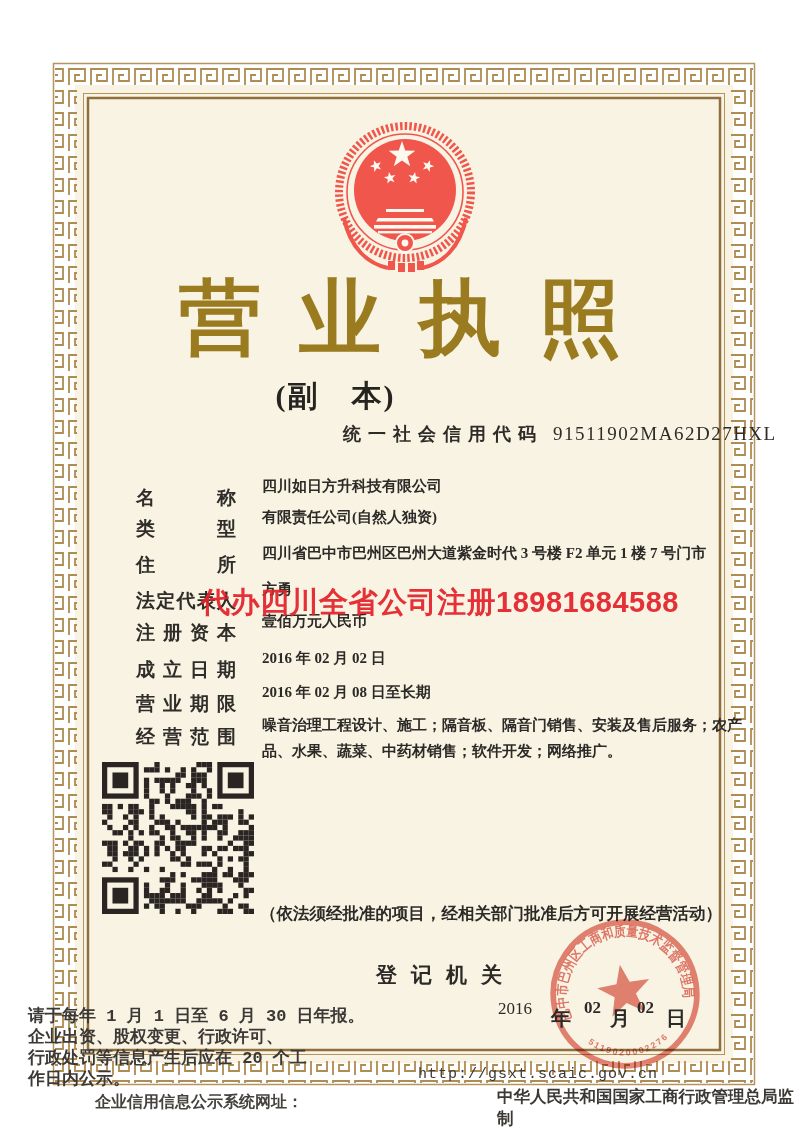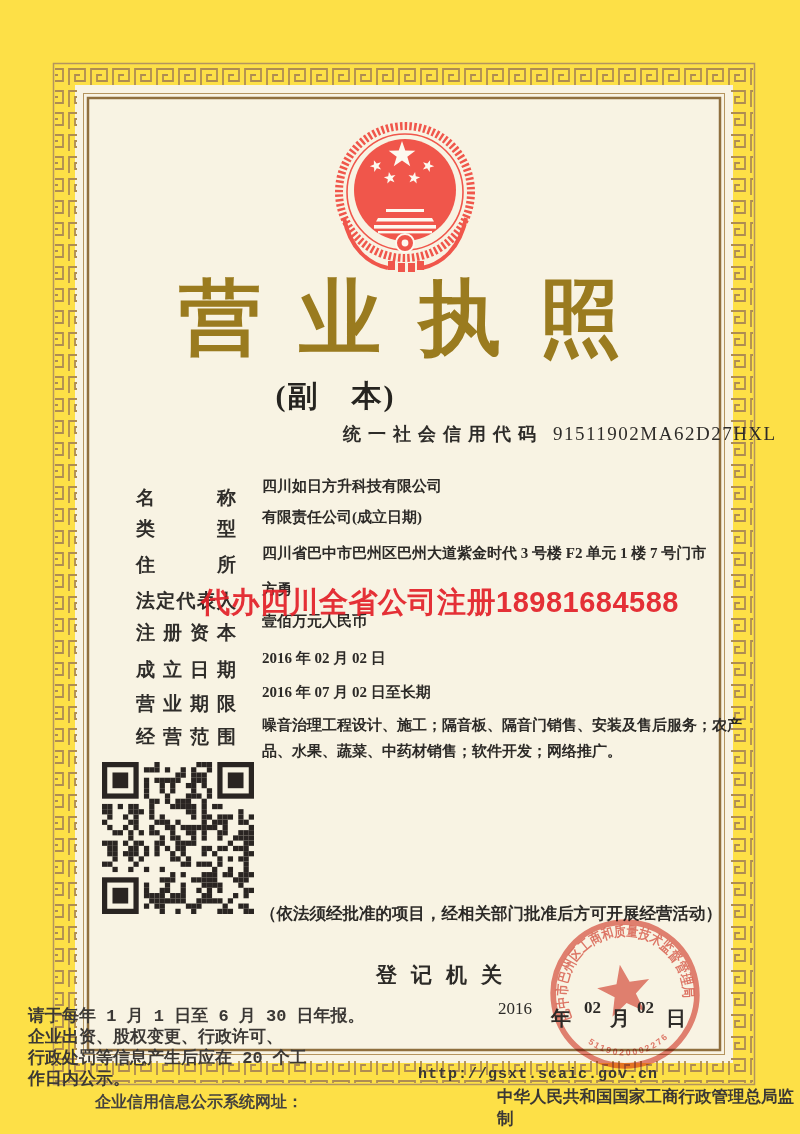--- a/index.html
+++ b/index.html
@@ -1,19 +1,19 @@
 <!DOCTYPE html>
 <html><head>
 <meta charset="utf-8">
 <style>
   html,body{margin:0;padding:0;}
   body{background:#e8e6e2;}
   .page{
     position:relative;width:800px;height:1134px;overflow:hidden;
-    background:#fde047;
+    background:#ffffff;
     font-family:"Liberation Serif","DejaVu Serif",serif;
     color:#2e2c29;
   }
   .abs{position:absolute;}
   svg{display:block;}
   
   #border-svg{position:absolute;left:0;top:0;z-index:1;pointer-events:none;}
   
   .emblem{left:330px;top:118px;z-index:2;}
   .doc-title{
@@ -60,21 +60,21 @@
   .d-mc{left:610px;top:1005px;font-size:20px;font-weight:700;}
   .d-d{left:637px;top:998px;font-size:17px;font-weight:700;}
   .d-dc{left:666px;top:1005px;font-size:20px;font-weight:700;}
   .date-part{position:absolute;z-index:6;color:#2c2a27;}
   
   .fnote{position:absolute;left:28px;z-index:7;font-family:Liberation Mono, monospace;
          font-size:17px;font-weight:600;color:#3b3835;white-space:nowrap;}
   .fn0{top:1004px;} .fn1{top:1025px;} .fn2{top:1046px;} .fn3{top:1067px;}
   .footer-url{position:absolute;left:418px;top:1066px;z-index:7;
      font-family:"Liberation Mono","DejaVu Sans Mono",monospace;
-     font-size:15px;font-weight:700;letter-spacing:1px;color:#3b3835;}
+     font-size:15px;font-weight:400;letter-spacing:1px;color:#3b3835;}
   .site-label{position:absolute;left:95px;top:1092px;z-index:2;font-size:16px;font-weight:600;color:#45423e;}
   .issuer{position:absolute;left:497px;top:1086px;z-index:2;font-size:16.5px;font-weight:600;color:#3b3835;}
 </style>
 </head>
 <body>
 
 <div class="page">
 
   <svg id="border-svg" width="800" height="1134" viewBox="0 0 800 1134">
     <defs>
@@ -137,41 +137,41 @@
     <span class="credit-label">统一社会信用代码</span>
     <span class="credit-value">91511902MA62D27HXL</span>
   </div>
 
   <div class="frow r0">
     <span class="flabel">名称</span>
     <span class="fvalue">四川如日方升科技有限公司</span>
   </div>
   <div class="frow r1">
     <span class="flabel">类型</span>
-    <span class="fvalue">有限责任公司(成立日期)</span>
+    <span class="fvalue">有限责任公司(自然人独资)</span>
   </div>
   <div class="frow r2">
     <span class="flabel">住所</span>
     <span class="fvalue">四川省巴中市巴州区巴州大道紫金时代 3 号楼 F2 单元 1 楼 7 号门市</span>
   </div>
   <div class="frow r3">
     <span class="flabel">法定代表人</span>
     <span class="fvalue">方勇</span>
   </div>
   <div class="frow r4">
     <span class="flabel">注册资本</span>
     <span class="fvalue">壹佰万元人民币</span>
   </div>
   <div class="frow r5">
     <span class="flabel">成立日期</span>
     <span class="fvalue">2016 年 02 月 02 日</span>
   </div>
   <div class="frow r6">
     <span class="flabel">营业期限</span>
-    <span class="fvalue">2016 年 07 月 02 日至长期</span>
+    <span class="fvalue">2016 年 02 月 08 日至长期</span>
   </div>
   <div class="frow r7">
     <span class="flabel">经营范围</span>
     <span class="fvalue">噪音治理工程设计、施工；隔音板、隔音门销售、安装及售后服务；农产品、水果、蔬菜、中药材销售；软件开发；网络推广。</span>
   </div>
 
   <div class="abs watermark">代办四川全省公司注册18981684588</div>
 
   <div class="abs qr">
     <svg width="152" height="152" viewBox="0 0 152 152">

